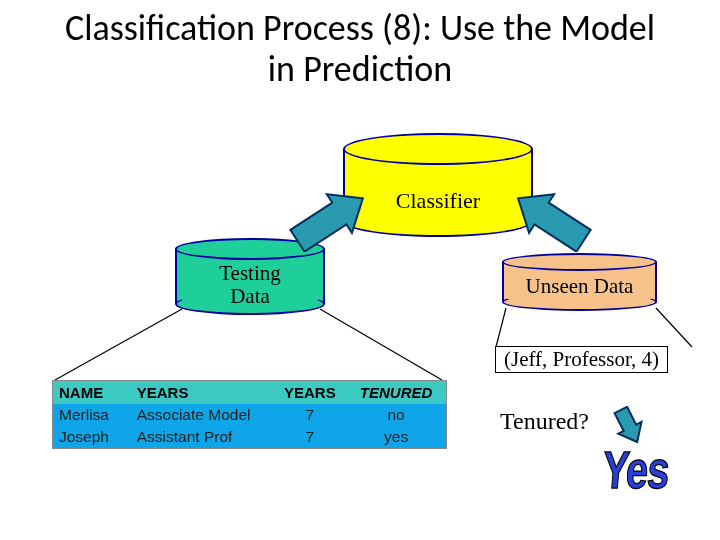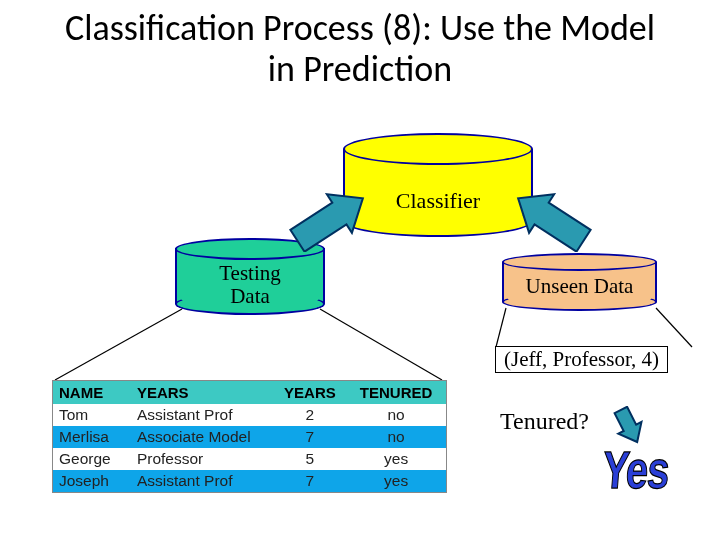--- a/index.html
+++ b/index.html
@@ -138,21 +138,21 @@
     padding: 2px 6px;
     border: 0;
     font-size: 15.5px;
     color: #222;
   }
   .tbl-wrap tr.alt td { background: #0ea5e9; }
   .tbl-wrap td.center, .tbl-wrap th.center { text-align: center; }
   .col-name { width: 68px; }
   .col-rank { width: 140px; }
   .col-years { width: 62px; }
-  .col-ten  { width: 90px; }
+  .col-ten  { width: 90px; font-style: italic; }
 
   
   .big-arrow { position: absolute; }
   svg { display:block; }
 </style>
 </head>
 <body>
 
 <div class="title">Classification Process (8): Use the Model in Prediction</div>
 
@@ -224,37 +224,25 @@
     <table>
       <thead>
         <tr>
           <th class="col-name">NAME</th>
           <th class="col-rank">YEARS</th>
           <th class="col-years center">YEARS</th>
           <th class="col-ten center">TENURED</th>
         </tr>
       </thead>
       <tbody>
-        <tr>
-          <td>Tom</td>
-          <td>Assistant Prof</td>
-          <td class="center">2</td>
-          <td class="center">no</td>
-        </tr>
         <tr class="alt">
           <td>Merlisa</td>
           <td>Associate Model</td>
           <td class="center">7</td>
           <td class="center">no</td>
-        </tr>
-        <tr>
-          <td>George</td>
-          <td>Professor</td>
-          <td class="center">5</td>
-          <td class="center">yes</td>
         </tr>
         <tr class="alt">
           <td>Joseph</td>
           <td>Assistant Prof</td>
           <td class="center">7</td>
           <td class="center">yes</td>
         </tr>
       </tbody>
     </table>
   </div>

